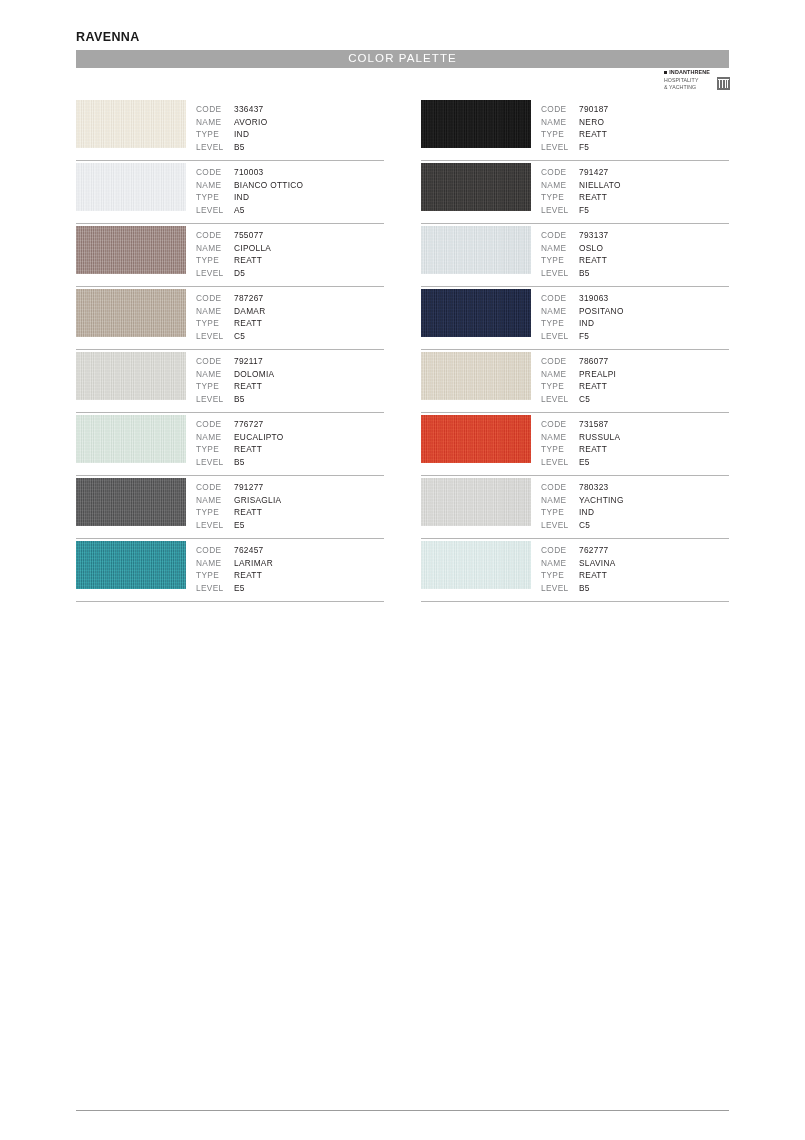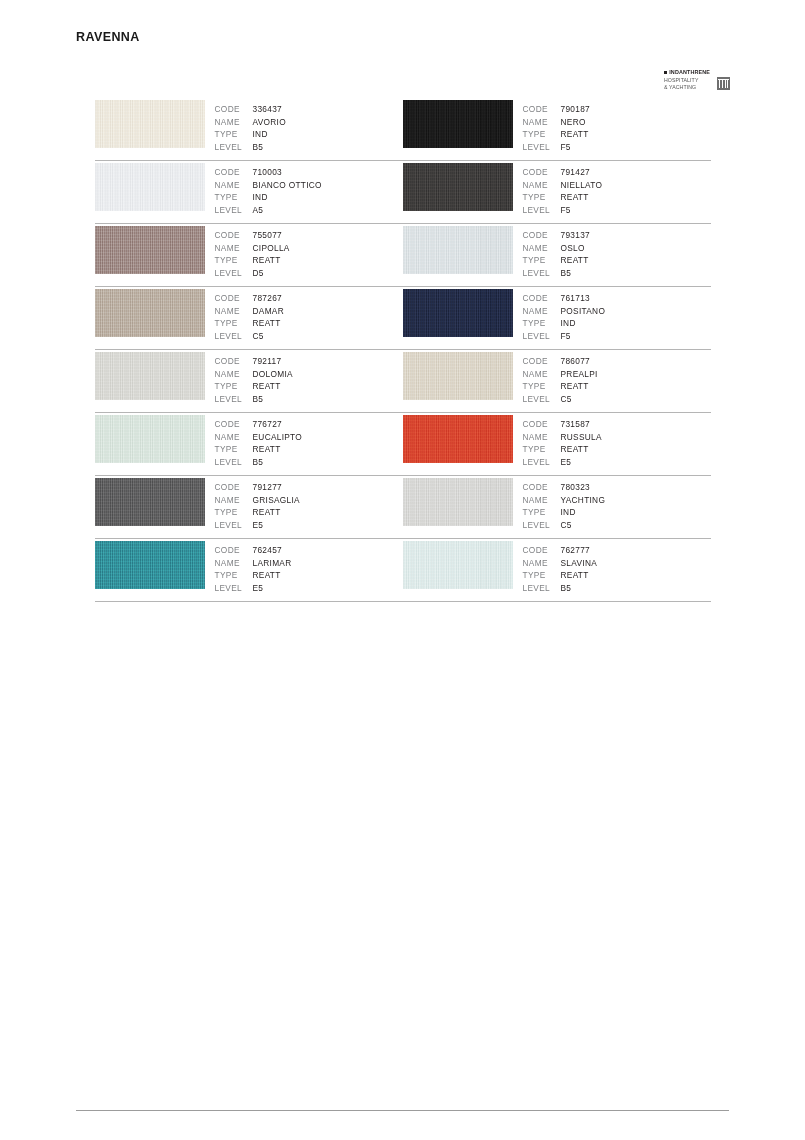--- a/index.html
+++ b/index.html
@@ -111,21 +111,21 @@
     background: #ffffff;
   }
 
   
   .columns {
     position: absolute;
     left: 76px;
     top: 98px;
     width: 653px;
     display: flex;
-    justify-content: center;
+    justify-content: space-between;
   }
   .column {
     width: 308px;
   }
 
   .swatch-row {
     position: relative;
     height: 63px;
     display: flex;
     align-items: flex-start;
@@ -215,20 +215,23 @@
     gap: 26px;
   }
 </style>
 </head>
 <body>
 
 <div class="page">
 
   <div class="collection-title">RAVENNA</div>
 
+  <div class="banner">
+    <span class="banner-label">COLOR PALETTE</span>
+  </div>
 
   <div class="brand">
     <div class="brand-top">
       <span class="brand-square"></span>
       <span>INDANTHRENE</span>
     </div>
     <div class="brand-bottom">
       <div class="brand-sub">
         <div>HOSPITALITY</div>
         <div>&amp; YACHTING</div>
@@ -472,21 +475,21 @@
             <span class="field-label">LEVEL</span>
             <span class="field-value">B5</span>
           </div>
         </div>
       </div>
         <div class="swatch-row">
         <div class="swatch" style="background: rgb(30, 39, 66);"></div>
         <div class="fields">
           <div class="field">
             <span class="field-label">CODE</span>
-            <span class="field-value">761713</span>
+            <span class="field-value">319063</span>
           </div>
           <div class="field">
             <span class="field-label">NAME</span>
             <span class="field-value bold">POSITANO</span>
           </div>
           <div class="field">
             <span class="field-label">TYPE</span>
             <span class="field-value">IND</span>
           </div>
           <div class="field">

